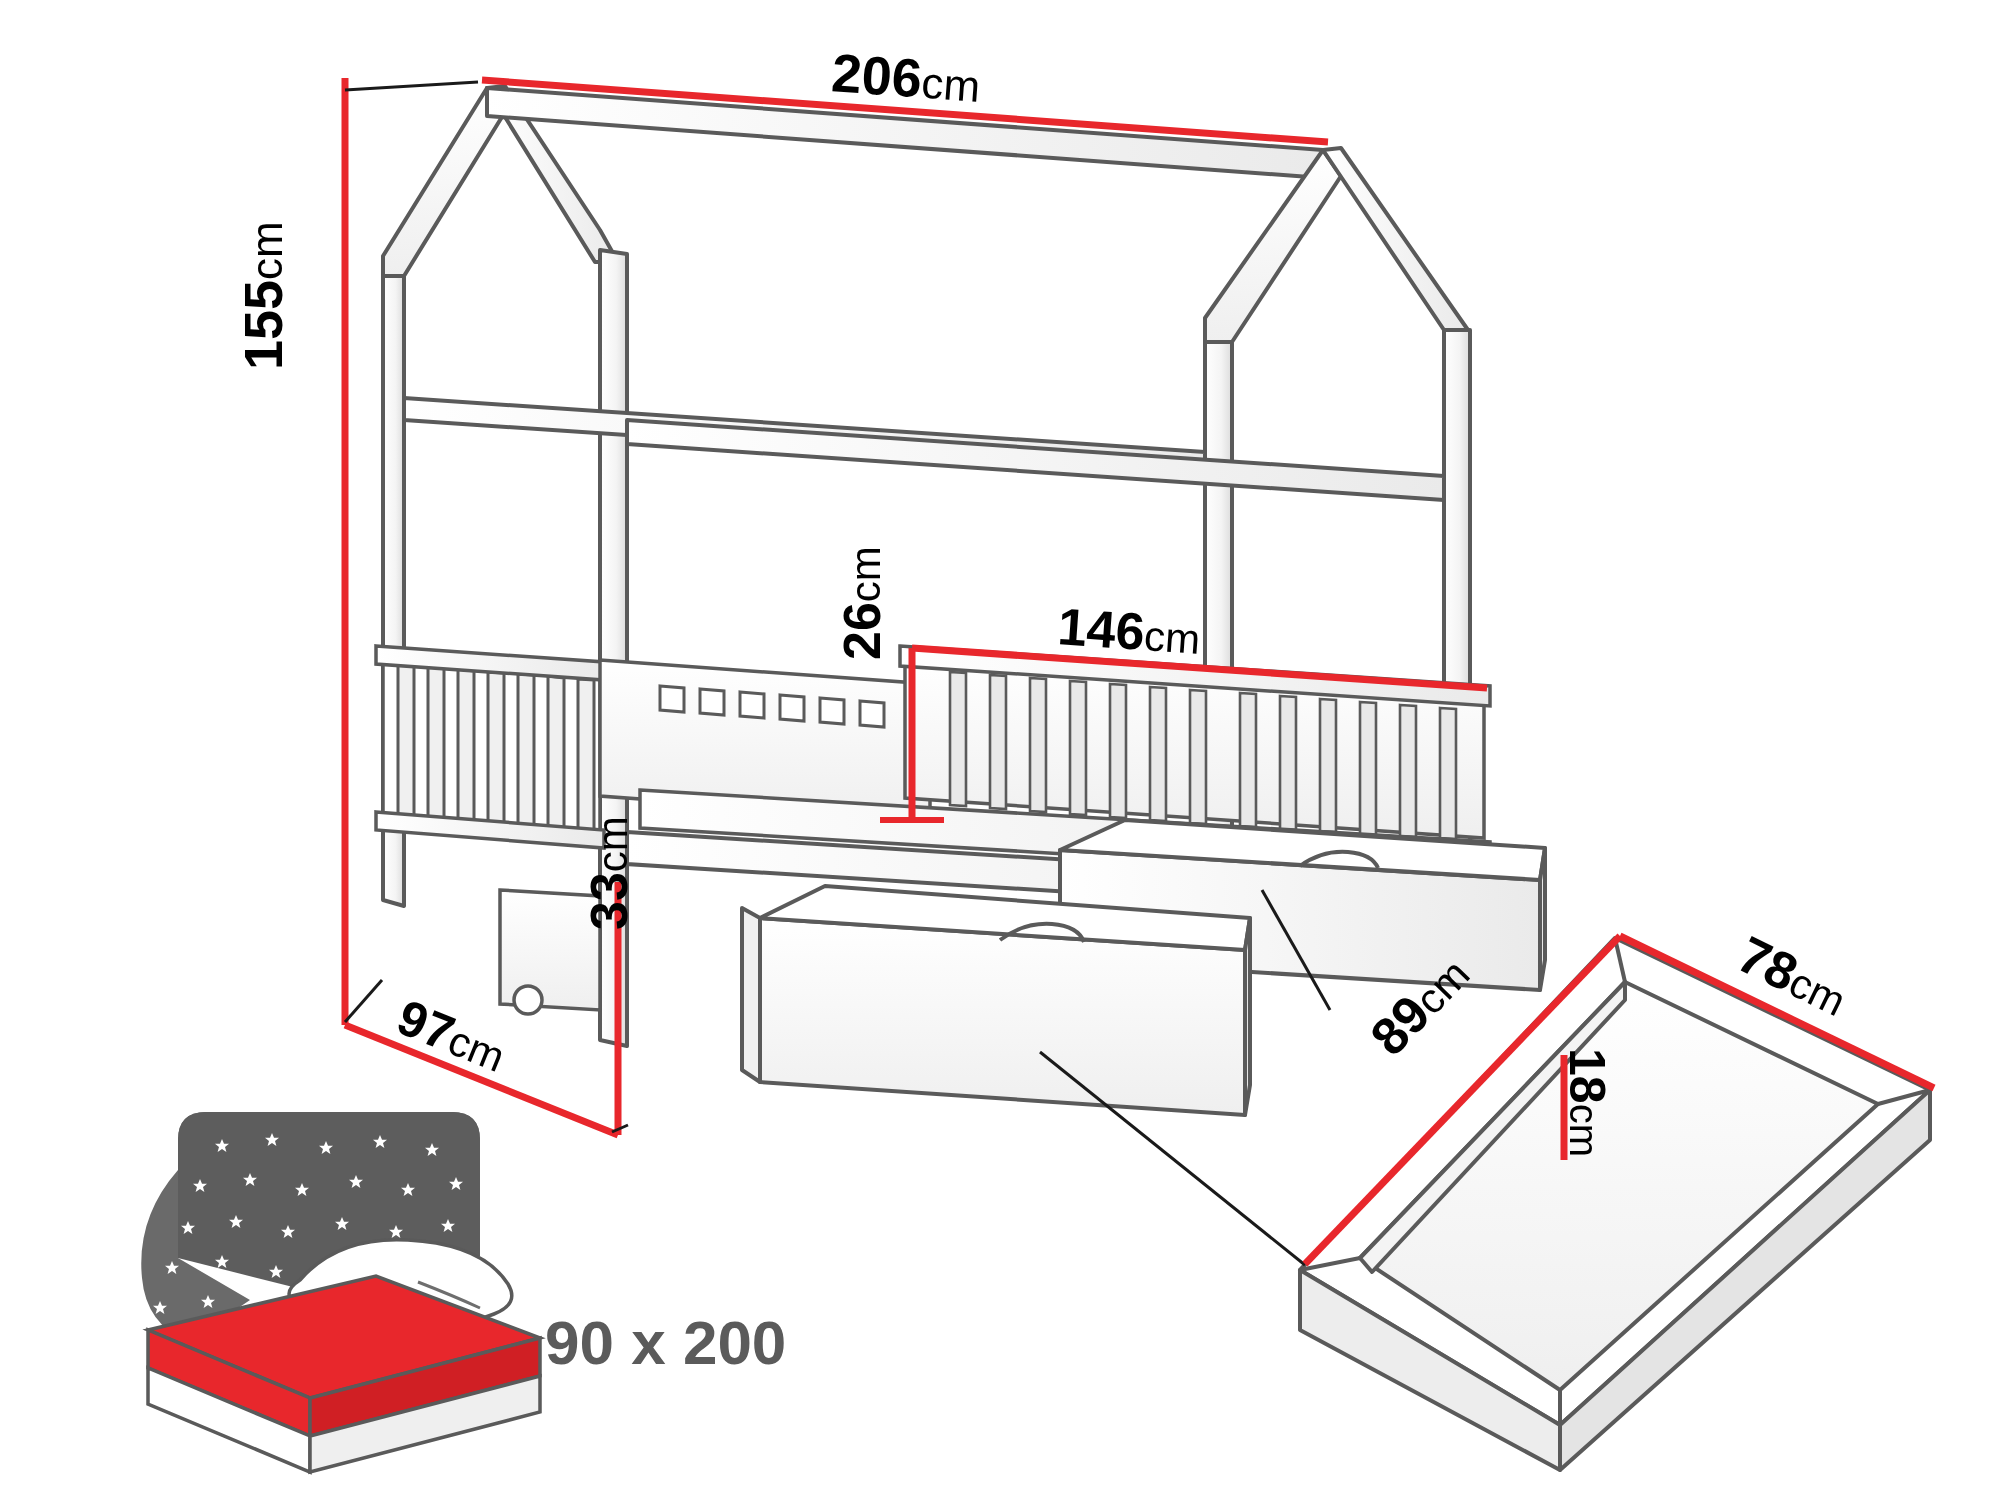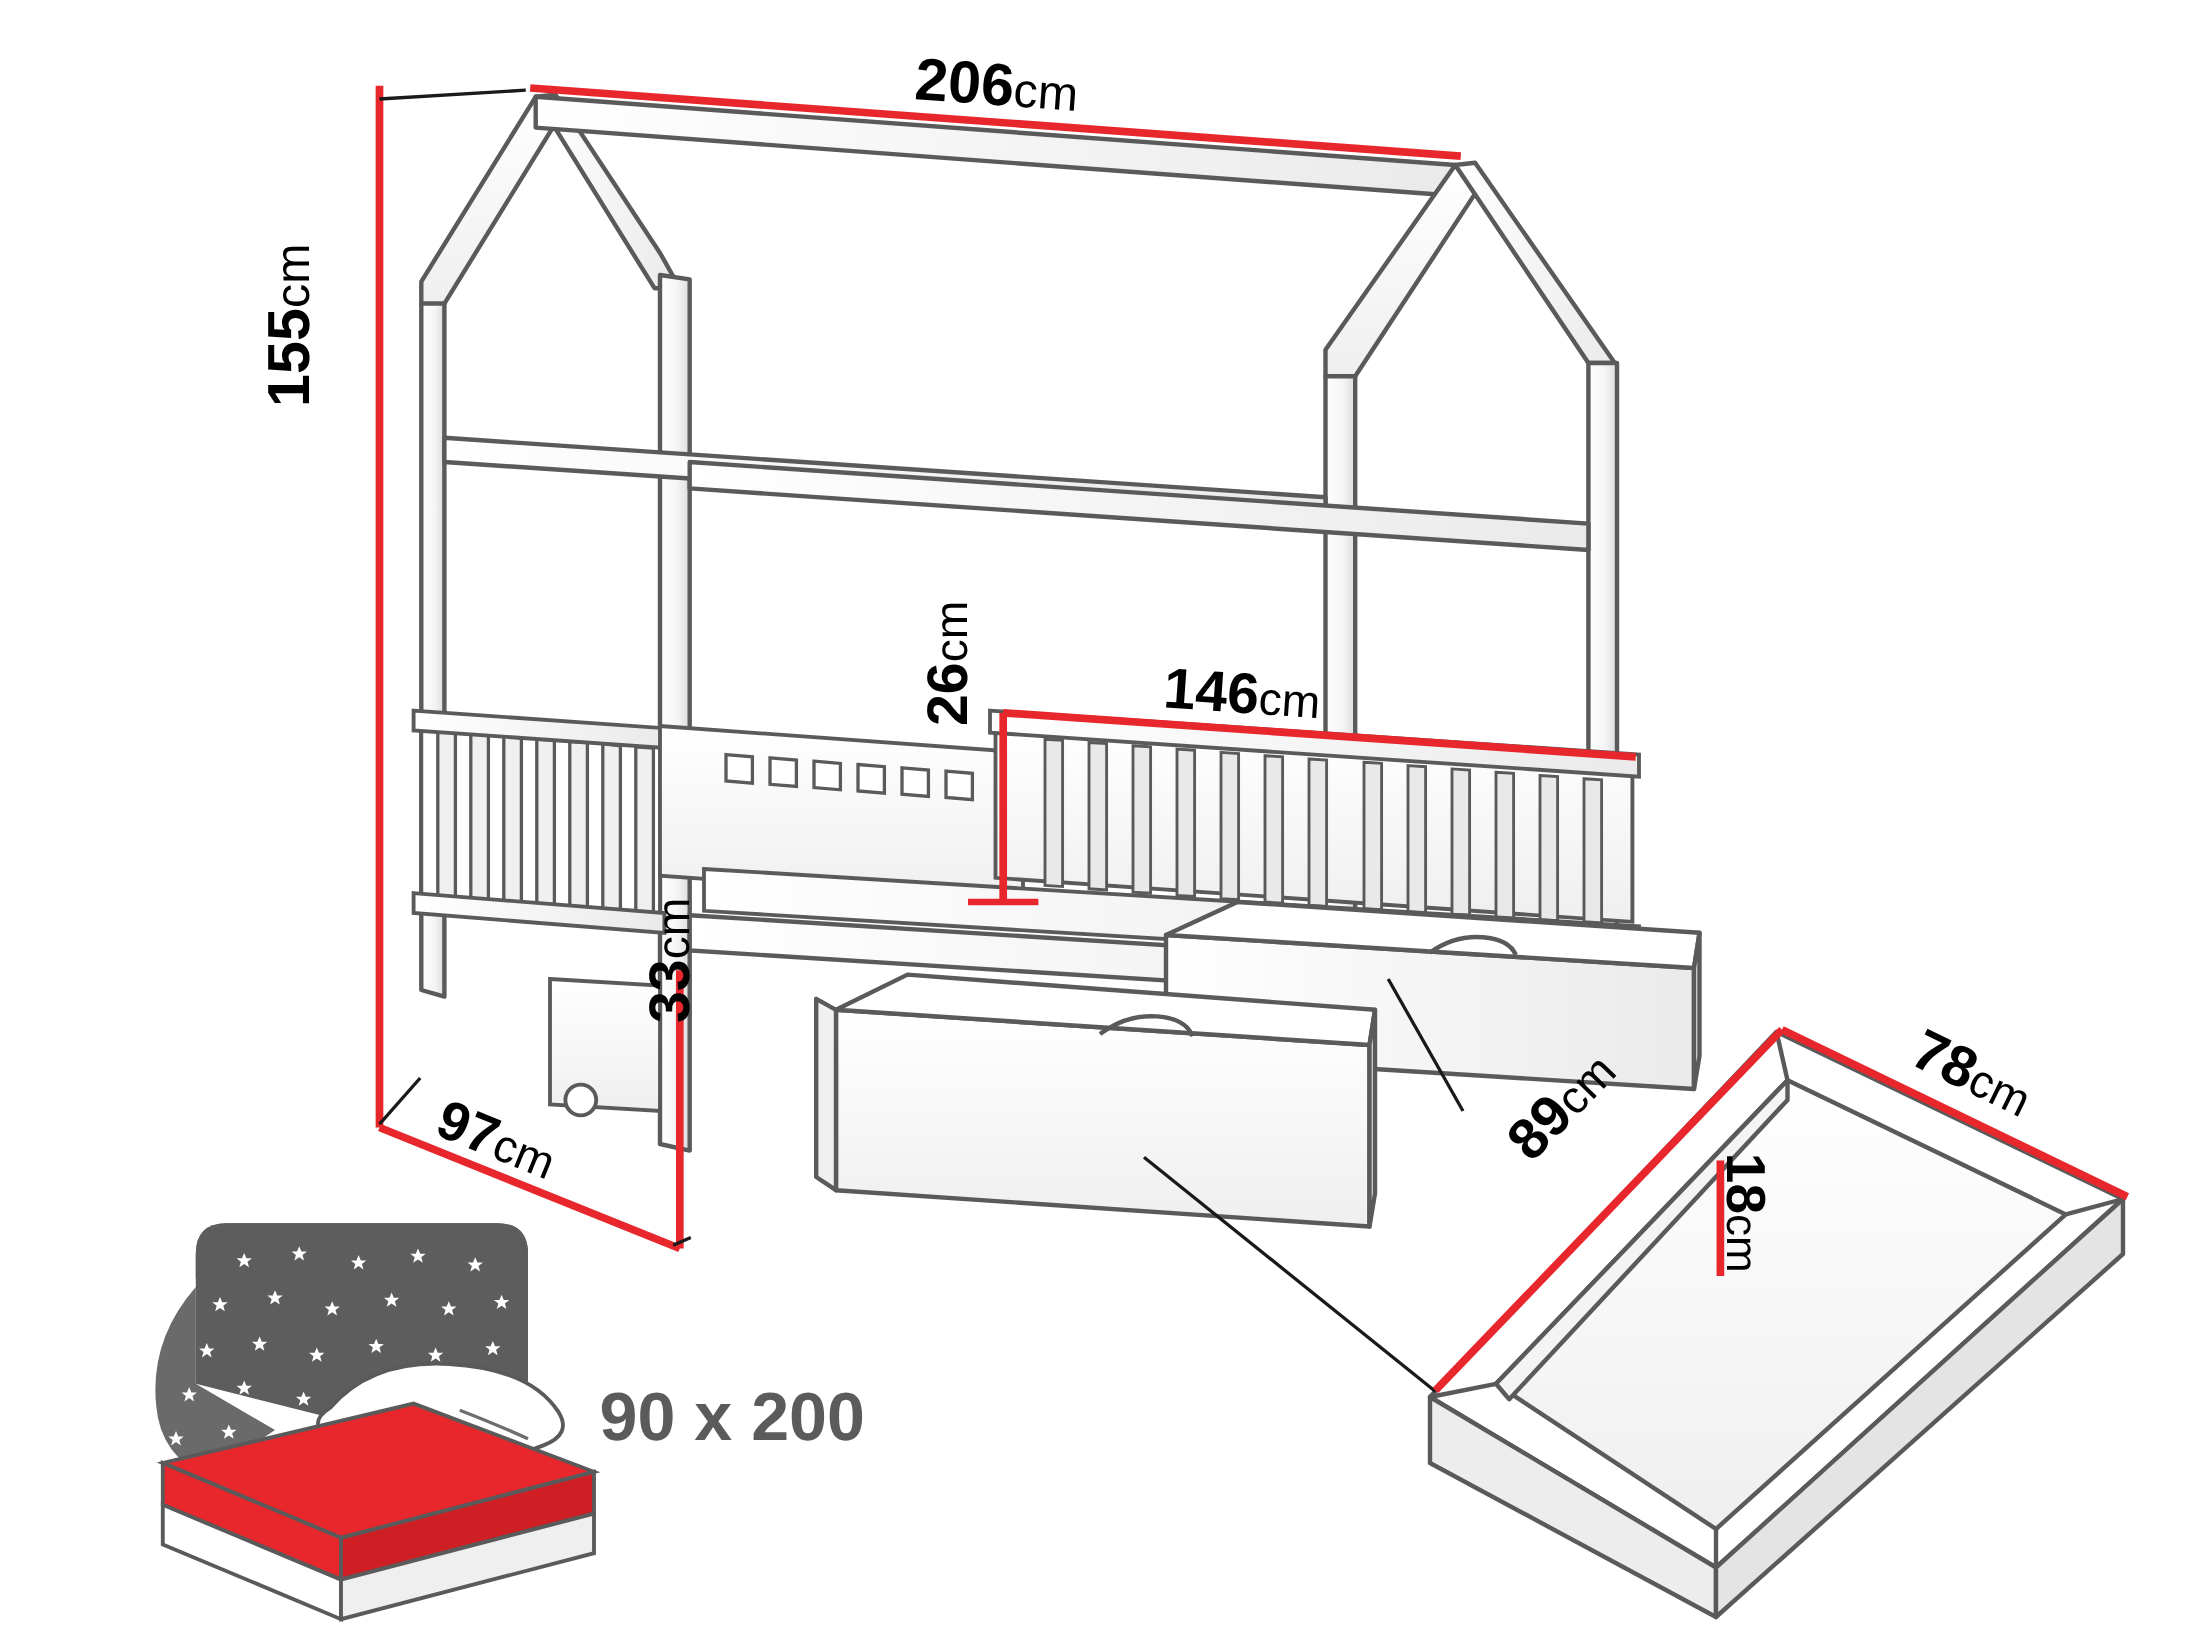--- a/index.html
+++ b/index.html
@@ -274,15 +274,15 @@
   </div>
 
   <div class="dimlabel" style="left:1742px; top:925px; font-size:52px; transform:rotate(26deg); transform-origin:left center;">
     <span class="num">78</span><span class="unit" style="font-size:42px;">cm</span>
   </div>
 
   <div class="dimlabel" style="left:1612px; top:1048px; font-size:50px; transform:rotate(90deg); transform-origin:left top;">
     <span class="num">18</span><span class="unit" style="font-size:40px;">cm</span>
   </div>
 
-  <div class="mattlabel" style="left:545px; top:1258px; font-size:62px;">90 x 200</div>
+  <div class="mattlabel" style="left:545px; top:1312px; font-size:62px;">90 x 200</div>
 
 </div>
 
 </body></html>

